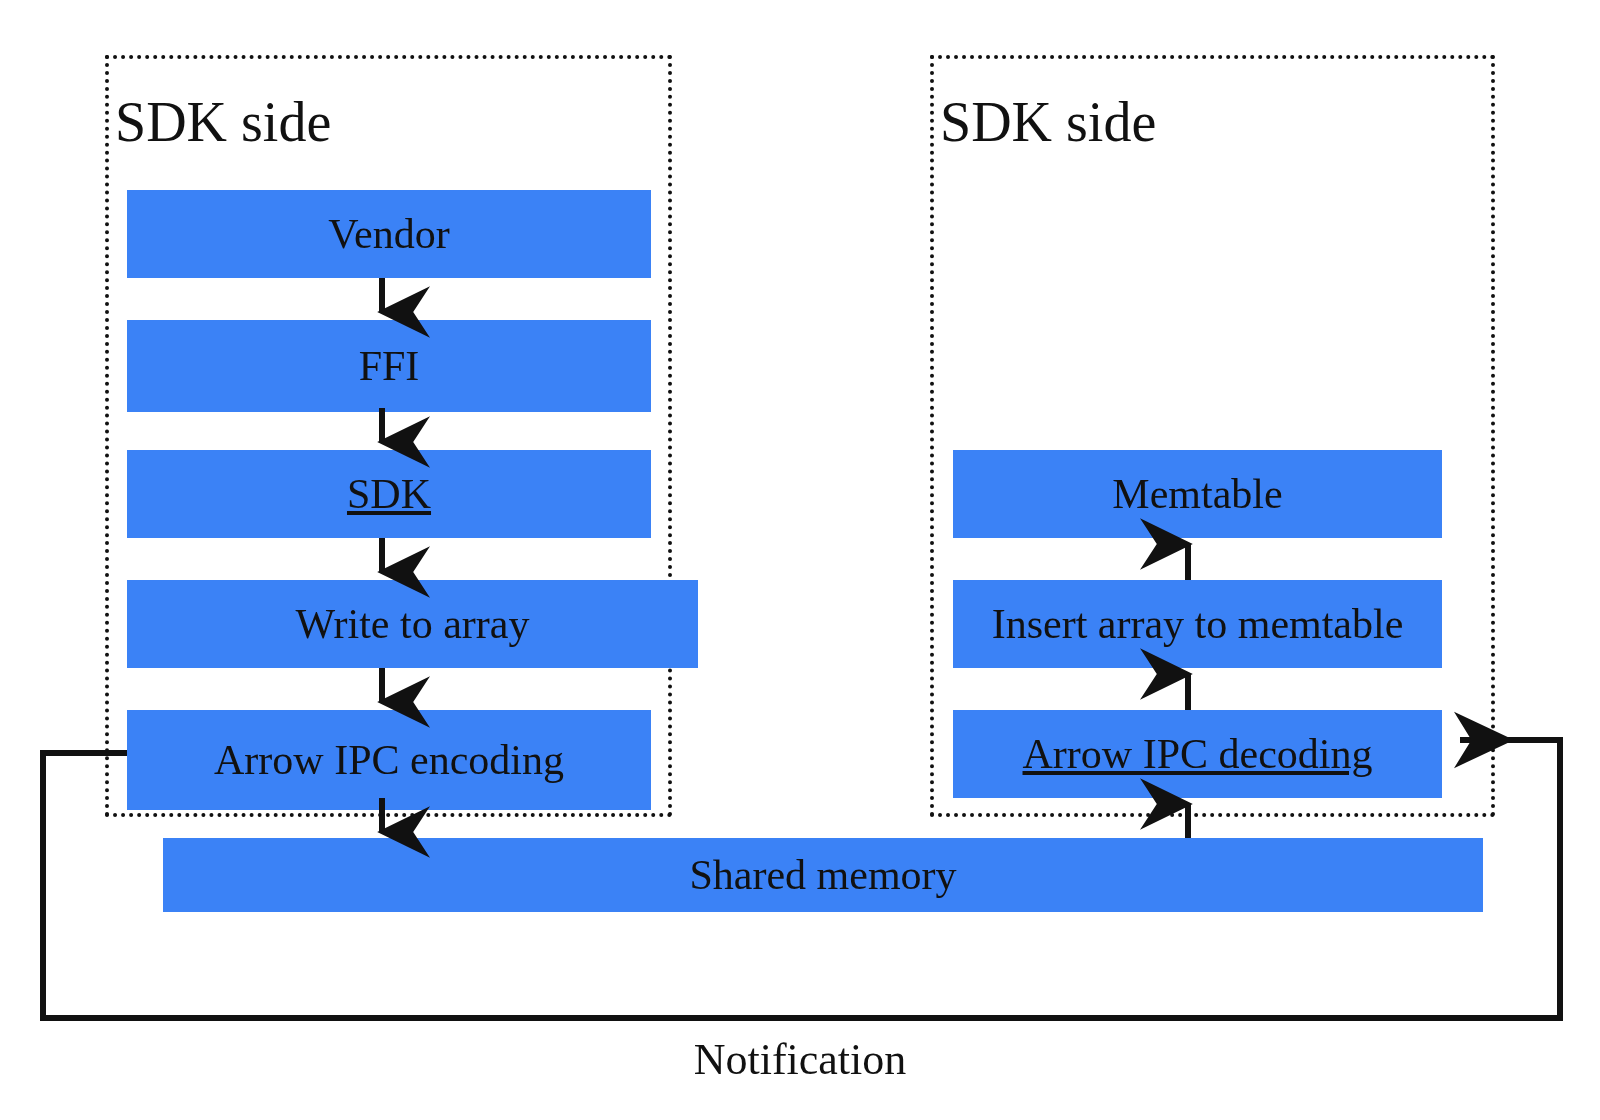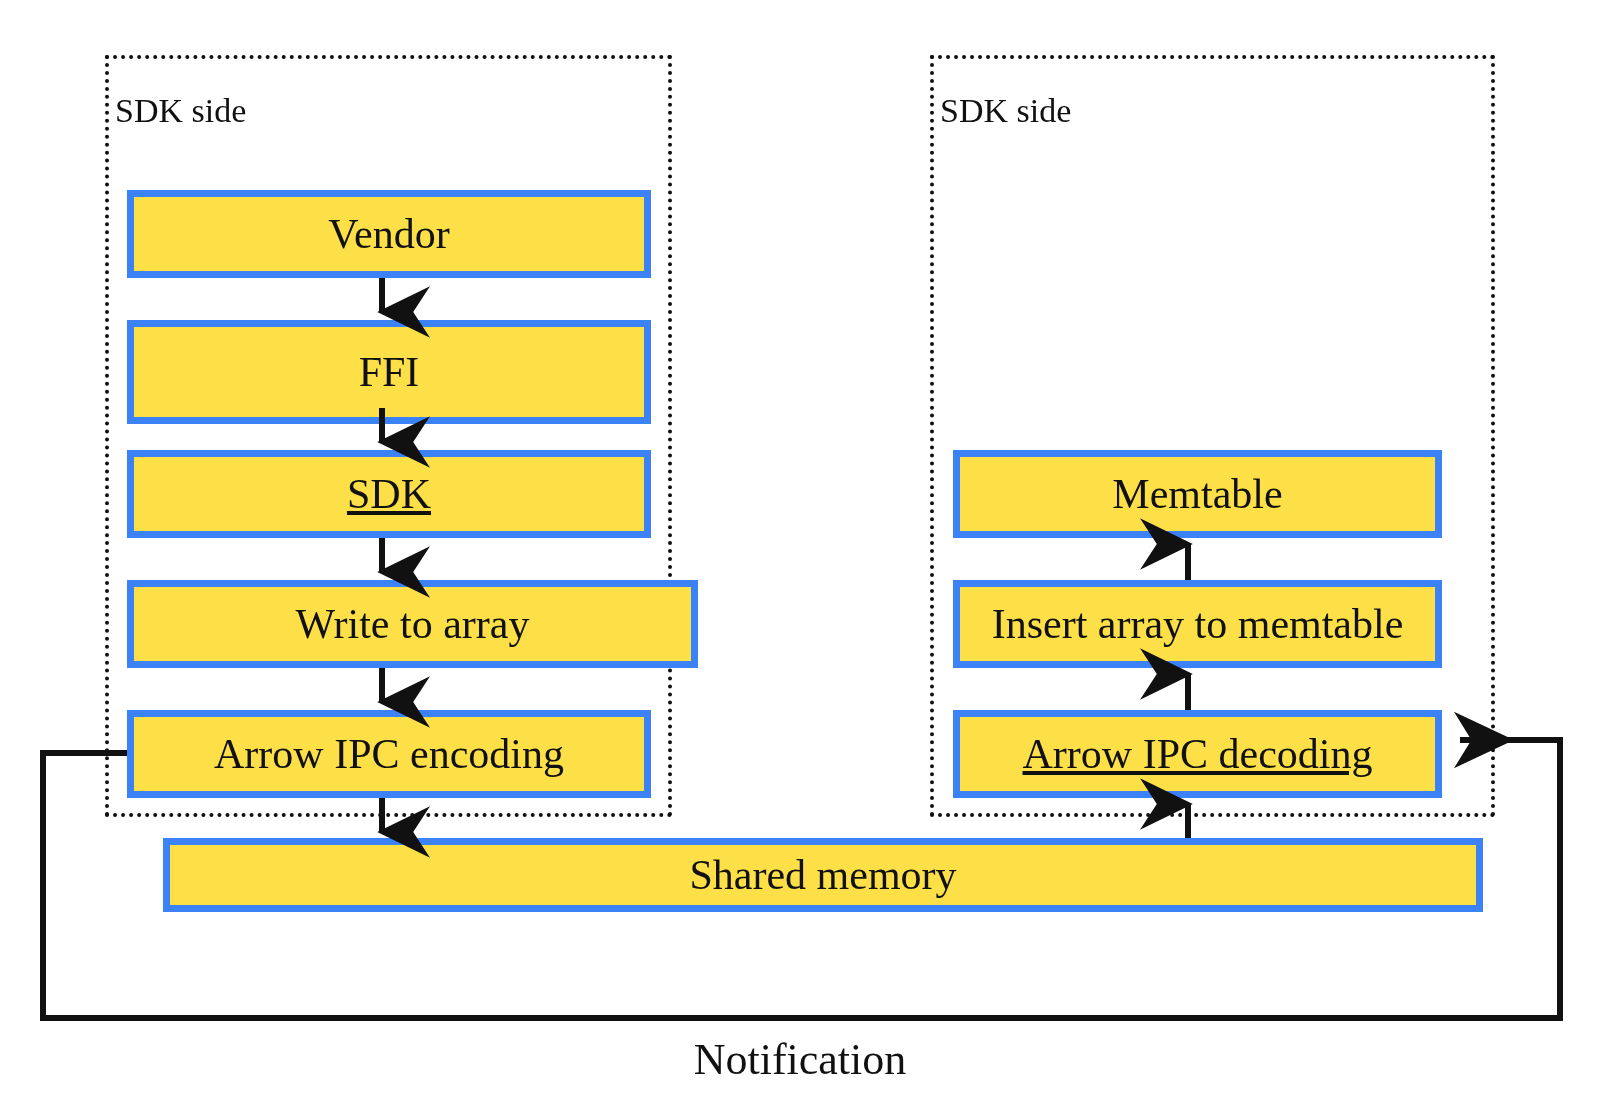--- a/index.html
+++ b/index.html
@@ -16,30 +16,30 @@
     overflow: hidden;
   }
   .dotted-group {
     position: absolute;
     border: 4px dotted #111111;
     box-sizing: border-box;
     background: transparent;
   }
   .group-label {
     position: absolute;
-    font-size: 34px;
+    font-size: 56px;
     color: #111111;
     line-height: 1;
     white-space: nowrap;
   }
   .node {
     position: absolute;
     box-sizing: border-box;
     border: 7px solid #3b82f6;
-    background: #fde047;
+    background: #3b82f6;
     display: flex;
     align-items: center;
     justify-content: center;
     font-size: 42px;
     color: #111111;
     white-space: nowrap;
   }
   .node.wide {
     font-size: 42px;
   }
@@ -64,24 +64,24 @@
 
 <div id="canvas">
 
   <div class="dotted-group" style="left:105px; top:55px; width:567px; height:762px;"></div>
   <div class="group-label" style="left:115px; top:94px;">SDK side</div>
 
   <div class="dotted-group" style="left:930px; top:55px; width:565px; height:762px;"></div>
   <div class="group-label" style="left:940px; top:94px;">SDK side</div>
 
   <div class="node" style="left:127px; top:190px; width:524px; height:88px;">Vendor</div>
-  <div class="node" style="left:127px; top:320px; width:524px; height:104px;text-align:right;">FFI</div>
+  <div class="node" style="left:127px; top:320px; width:524px; height:92px;text-align:right;">FFI</div>
   <div class="node" style="left:127px; top:450px; width:524px; height:88px;text-decoration:underline;">SDK</div>
   <div class="node" style="left:127px; top:580px; width:571px; height:88px;">Write to array</div>
-  <div class="node wide" style="left:127px; top:710px; width:524px; height:88px;">Arrow IPC encoding</div>
+  <div class="node wide" style="left:127px; top:710px; width:524px; height:100px;">Arrow IPC encoding</div>
 
   <div class="node" style="left:953px; top:450px; width:489px; height:88px;">Memtable</div>
   <div class="node wide" style="left:953px; top:580px; width:489px; height:88px;">Insert array to memtable</div>
   <div class="node wide" style="left:953px; top:710px; width:489px; height:88px;text-decoration:underline;">Arrow IPC decoding</div>
 
   <div class="node" style="left:127px; top:838px; width:1320px; height:74px;margin-left:36px;">Shared memory</div>
 
   <svg class="overlay" viewBox="0 0 1600 1120">
     <defs>
       <marker id="arrowDown" markerWidth="9" markerHeight="9" refX="4.5" refY="8.2" orient="auto" markerUnits="strokeWidth">

